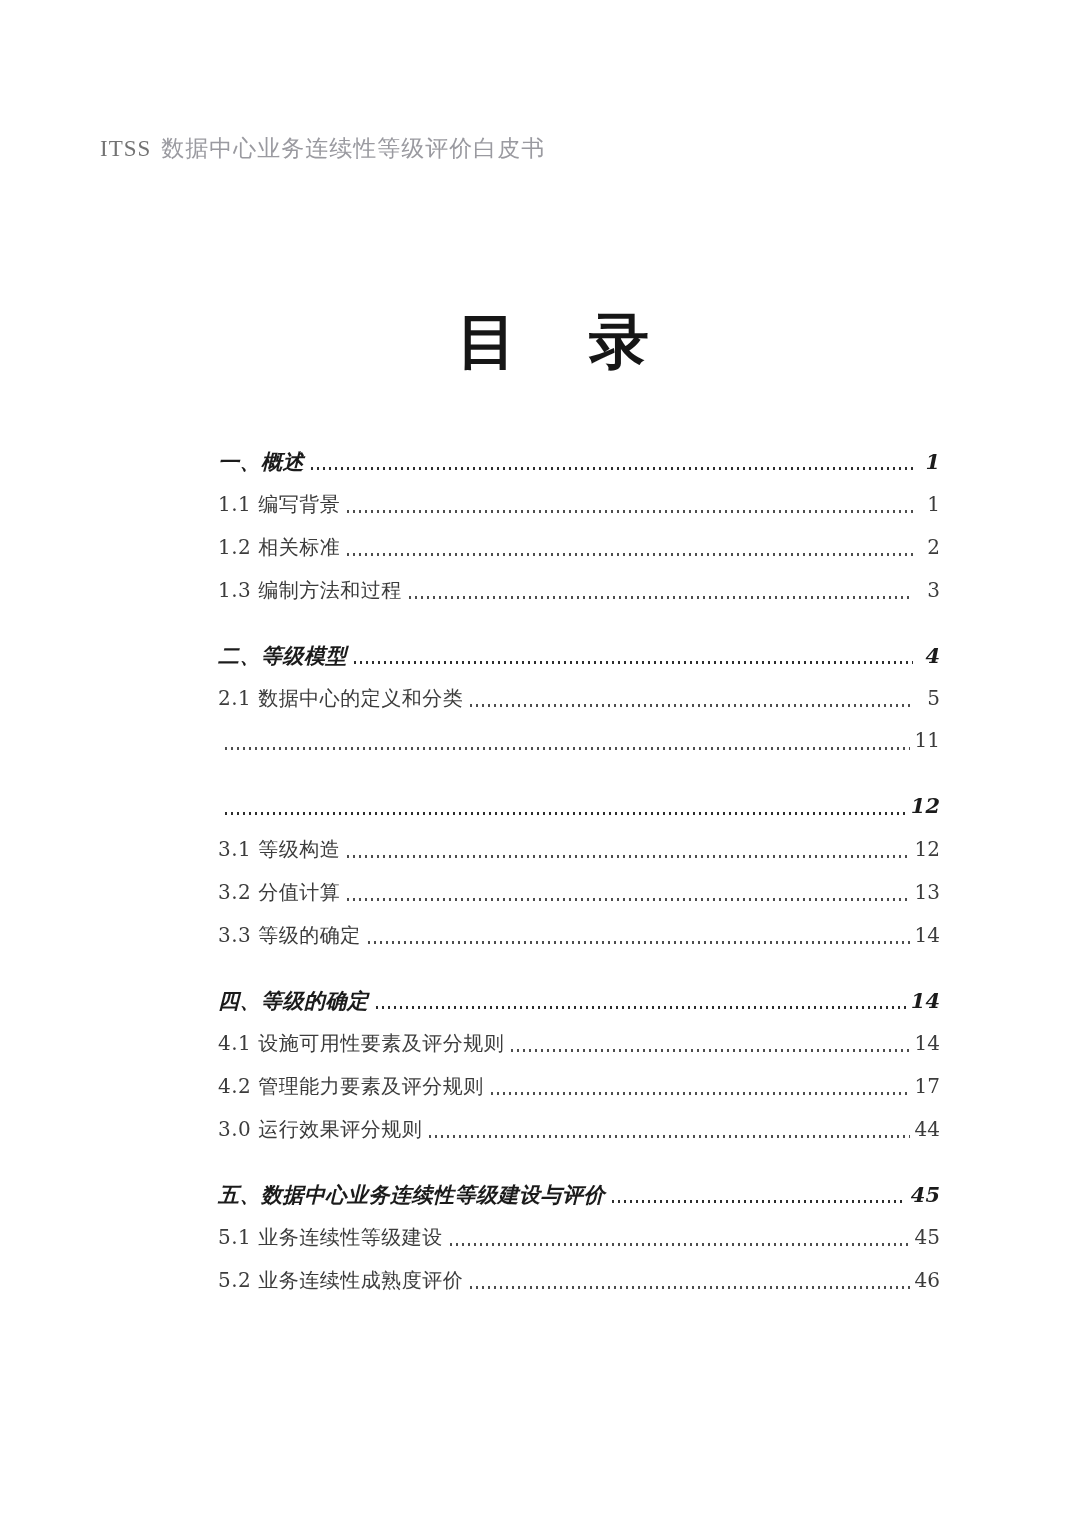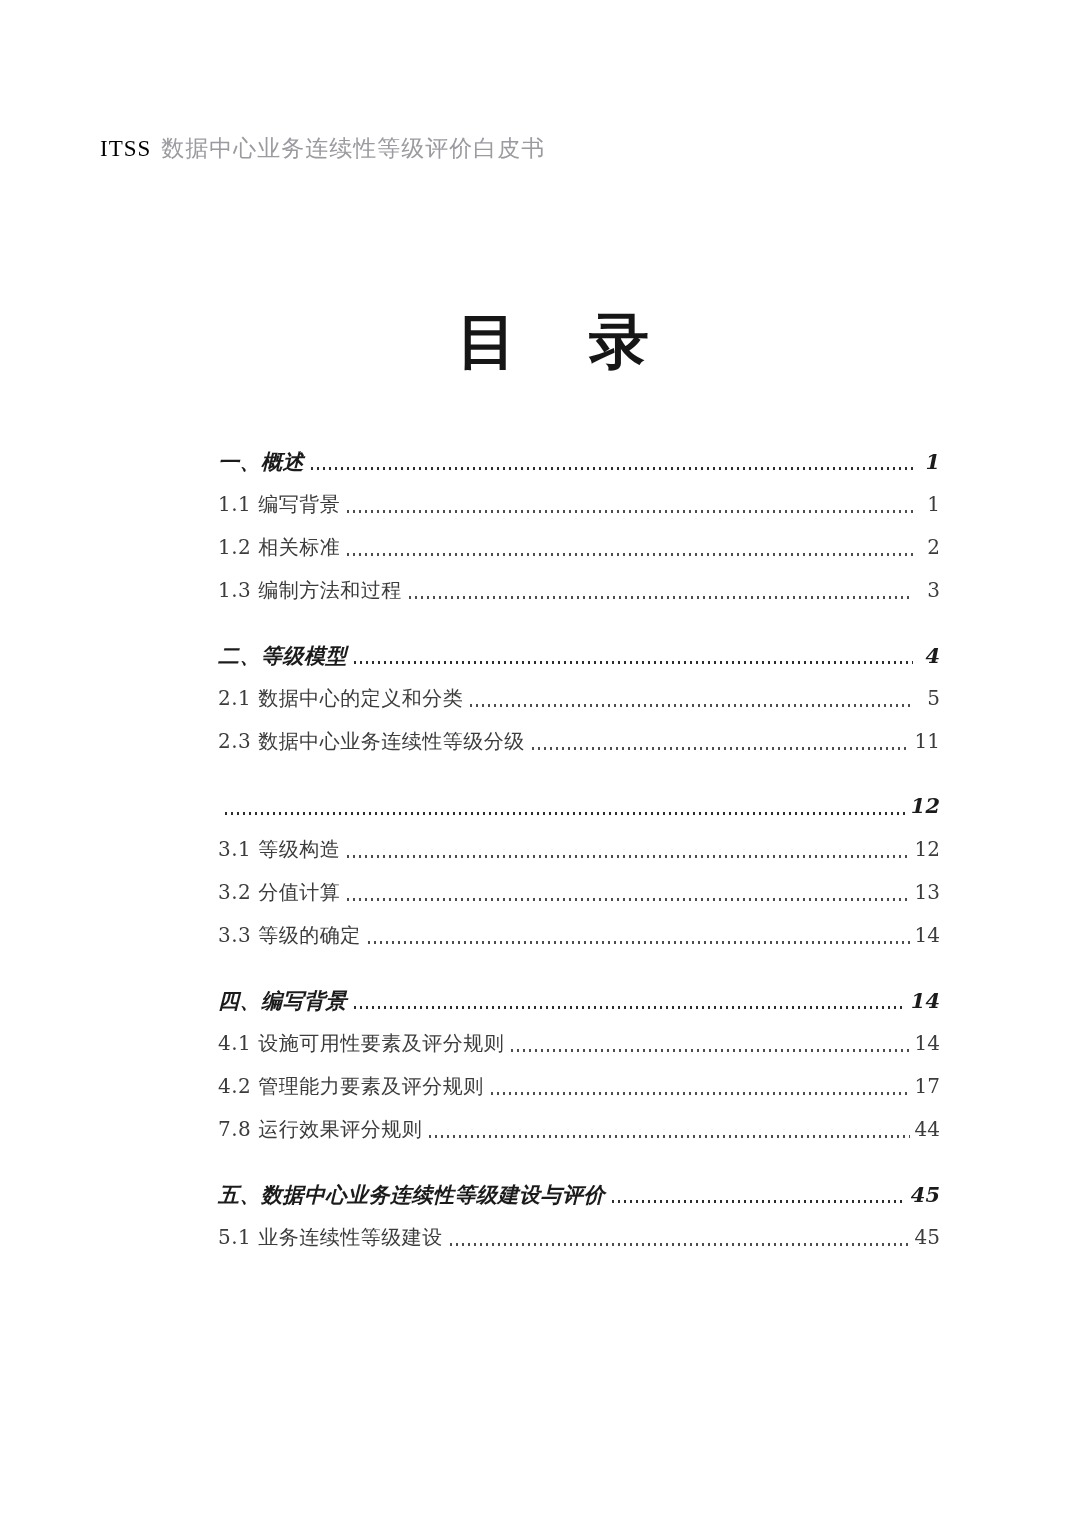--- a/index.html
+++ b/index.html
@@ -18,21 +18,21 @@
   
   .doc-header {
     position: absolute;
     top: 133px;
     left: 100px;
     font-size: 23px;
     letter-spacing: 1px;
     white-space: nowrap;
   }
   .doc-header .brand {
-    color: #000000;
+    color: #737373;
     margin-right: 10px;
     font-family: "Liberation Serif", "DejaVu Serif", serif;
   }
   .doc-header .header-title { color: #9a9aa0; text-align: center; }
 
   
   .toc-title {
     position: absolute;
     top: 286px;
     left: 0;
@@ -123,21 +123,20 @@
         <span class="lbl">二、等级模型</span>
         <span class="leader"></span>
         <span class="pg">4</span>
       </div>
       <div class="toc-row item">
         <span class="lbl">2.1 数据中心的定义和分类</span>
         <span class="leader"></span>
         <span class="pg">5</span>
       </div>
       <div class="toc-row item">
-        <span class="lbl">2.3 数据中心业务连续性等级分级</span>
         <span class="leader"></span>
         <span class="pg">11</span>
       </div>
       <div class="toc-row heading">
         <span class="leader"></span>
         <span class="pg">12</span>
       </div>
       <div class="toc-row item">
         <span class="lbl">3.1 等级构造</span>
         <span class="leader"></span>
@@ -147,44 +146,49 @@
         <span class="lbl">3.2 分值计算</span>
         <span class="leader"></span>
         <span class="pg">13</span>
       </div>
       <div class="toc-row item">
         <span class="lbl">3.3 等级的确定</span>
         <span class="leader"></span>
         <span class="pg">14</span>
       </div>
       <div class="toc-row heading">
-        <span class="lbl">四、编写背景</span>
+        <span class="lbl">四、等级的确定</span>
         <span class="leader"></span>
         <span class="pg">14</span>
       </div>
       <div class="toc-row item">
         <span class="lbl">4.1 设施可用性要素及评分规则</span>
         <span class="leader"></span>
         <span class="pg">14</span>
       </div>
       <div class="toc-row item">
         <span class="lbl">4.2 管理能力要素及评分规则</span>
         <span class="leader"></span>
         <span class="pg">17</span>
       </div>
       <div class="toc-row item">
-        <span class="lbl">7.8 运行效果评分规则</span>
+        <span class="lbl">3.0 运行效果评分规则</span>
         <span class="leader"></span>
         <span class="pg">44</span>
       </div>
       <div class="toc-row heading">
         <span class="lbl">五、数据中心业务连续性等级建设与评价</span>
         <span class="leader"></span>
         <span class="pg">45</span>
       </div>
       <div class="toc-row item">
         <span class="lbl">5.1 业务连续性等级建设</span>
         <span class="leader"></span>
         <span class="pg">45</span>
       </div>
+      <div class="toc-row item">
+        <span class="lbl">5.2 业务连续性成熟度评价</span>
+        <span class="leader"></span>
+        <span class="pg">46</span>
+      </div>
     </div>
 
 </div>
 
 </body></html>

